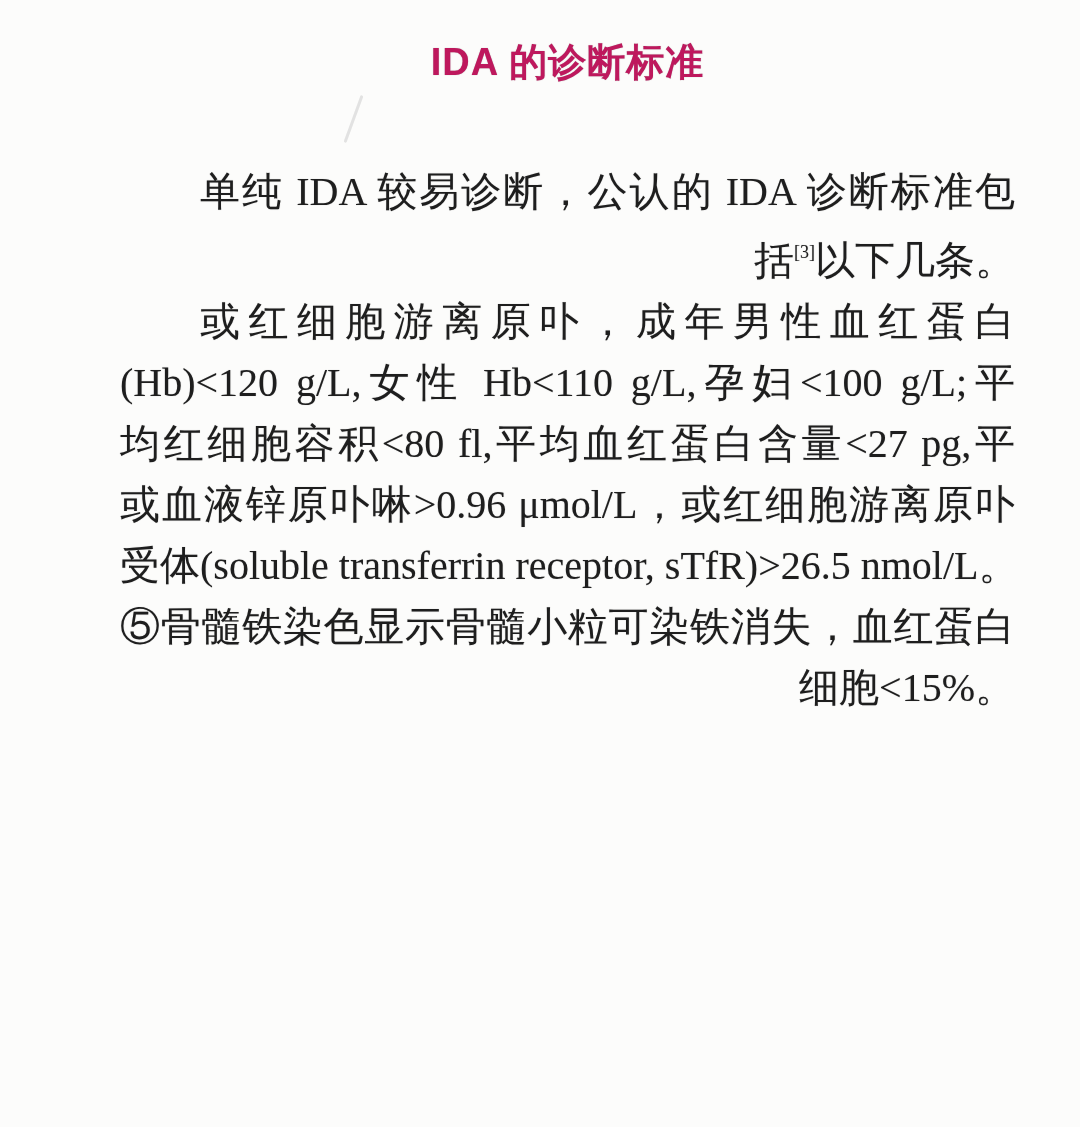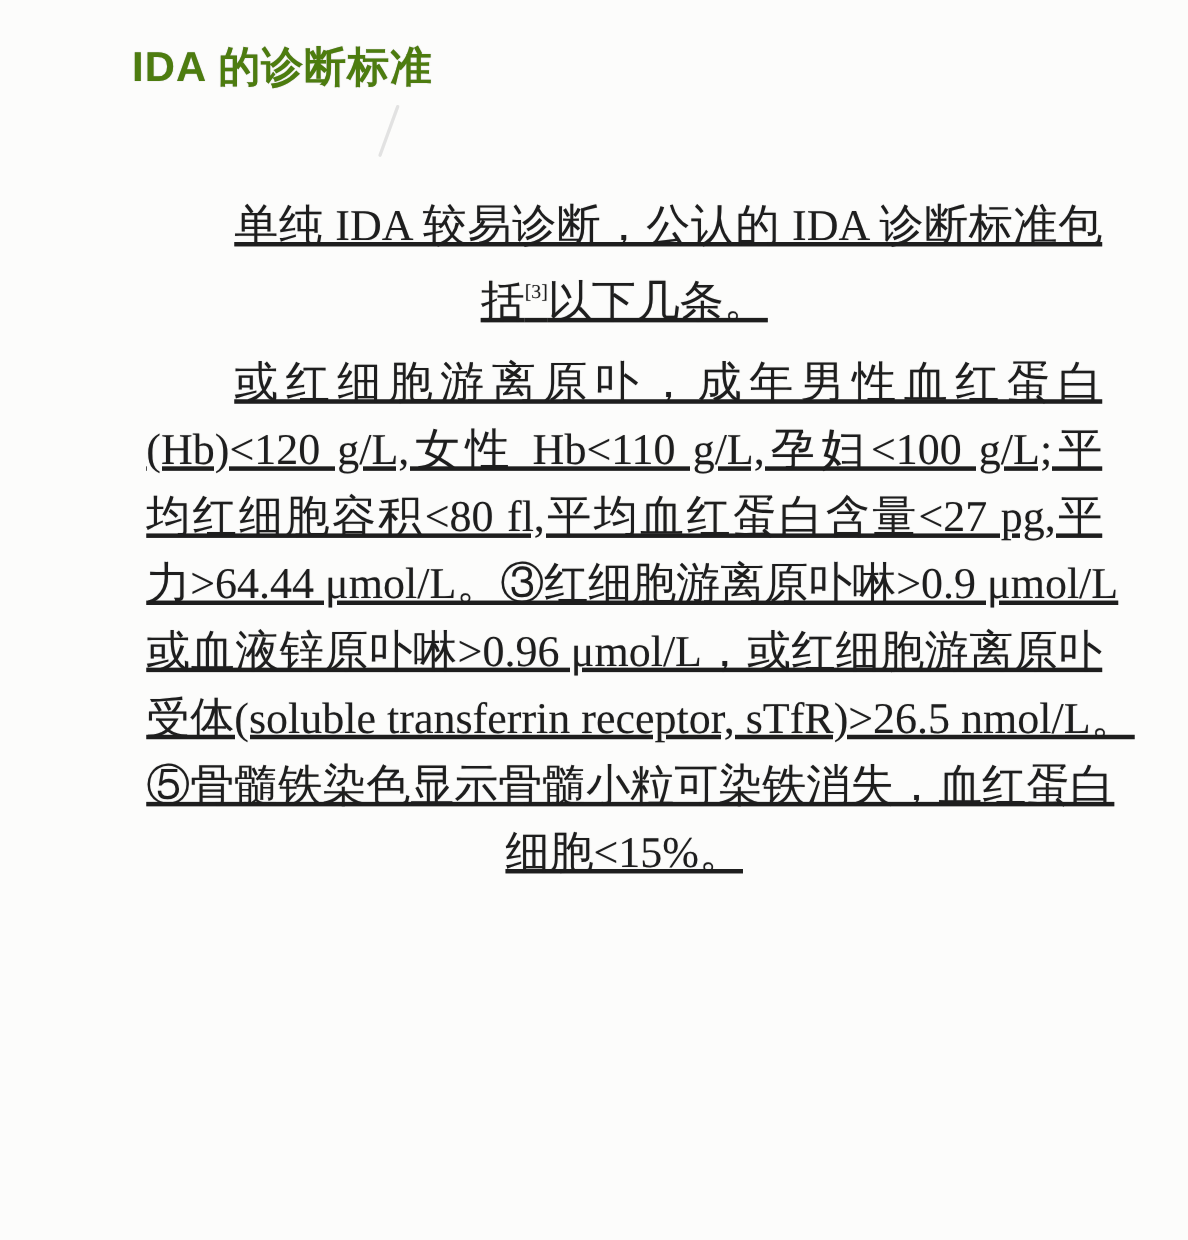--- a/index.html
+++ b/index.html
@@ -11,41 +11,42 @@
     overflow: hidden;
     font-family: "Liberation Serif", "DejaVu Serif", serif;
     color: #1e1e1e;
   }
   .title {
     position: absolute;
     top: 40px;
     left: 120px;
     width: 895px;
     margin: 0;
+    text-align: center;
     font-family: "Liberation Sans", "DejaVu Sans", sans-serif;
     font-weight: 700;
     font-size: 38px;
     line-height: 44px;
     letter-spacing: 1px;
-    color: #4d7c0f;
+    color: #be185d;
     text-shadow: 0 0 1px rgba(34,34,34,0.35);
   }
   .doc-body {
     position: absolute;
     top: 161px;
     left: 120px;
     width: 895px;
     font-size: 40px;
     line-height: 61px;
     text-shadow: 0 0 1px rgba(30,30,30,0.3);
   }
-  .para { margin: 13px; text-decoration: underline; }
+  .para { margin: 0; }
   .line {
     white-space: nowrap;
-    text-align: center;
+    text-align: right;
   }
   .line.fill {
     text-align: justify;
     text-align-last: justify;
   }
   .line.indent { text-indent: 80px; }
   .supref {
     font-size: 18px;
     vertical-align: 16px;
     letter-spacing: 0;
@@ -70,21 +71,20 @@
   <h1 class="title">IDA 的诊断标准</h1>
   <div class="doc-body">
       <div class="para">
         <div class="line fill indent"><span class="run">单纯 IDA 较易诊断，公认的 IDA 诊断标准包</span></div>
         <div class="line"><span class="run">括</span><span class="supref">[3]</span><span class="run">以下几条。</span></div>
       </div>
       <div class="para">
         <div class="line fill indent"><span class="run">或红细胞游离原卟，成年男性血红蛋白</span></div>
         <div class="line fill"><span class="run">(Hb)&lt;120 g/L,女性 Hb&lt;110 g/L,孕妇&lt;100 g/L;平</span></div>
         <div class="line fill"><span class="run">均红细胞容积&lt;80 fl,平均血红蛋白含量&lt;27 pg,平</span></div>
-        <div class="line fill"><span class="run">力&gt;64.44 μmol/L。③红细胞游离原卟啉&gt;0.9 μmol/L</span></div>
         <div class="line fill"><span class="run">或血液锌原卟啉&gt;0.96 μmol/L，或红细胞游离原卟</span></div>
         <div class="line fill"><span class="run">受体(soluble transferrin receptor, sTfR)&gt;26.5 nmol/L。</span></div>
         <div class="line fill"><span class="run">⑤骨髓铁染色显示骨髓小粒可染铁消失，血红蛋白</span></div>
         <div class="line"><span class="run">细胞&lt;15%。</span></div>
       </div>
       <div class="para">
       </div>
     </div>
 </div>
 

